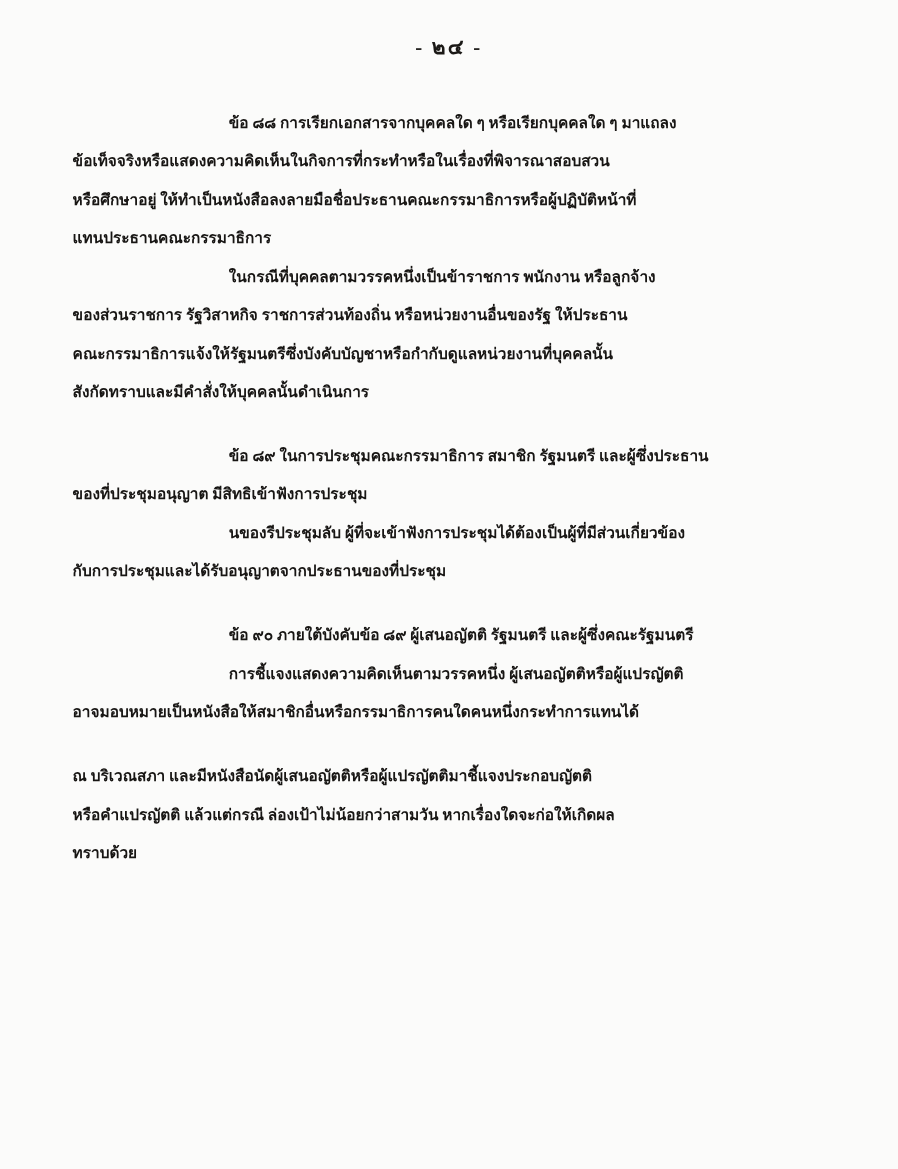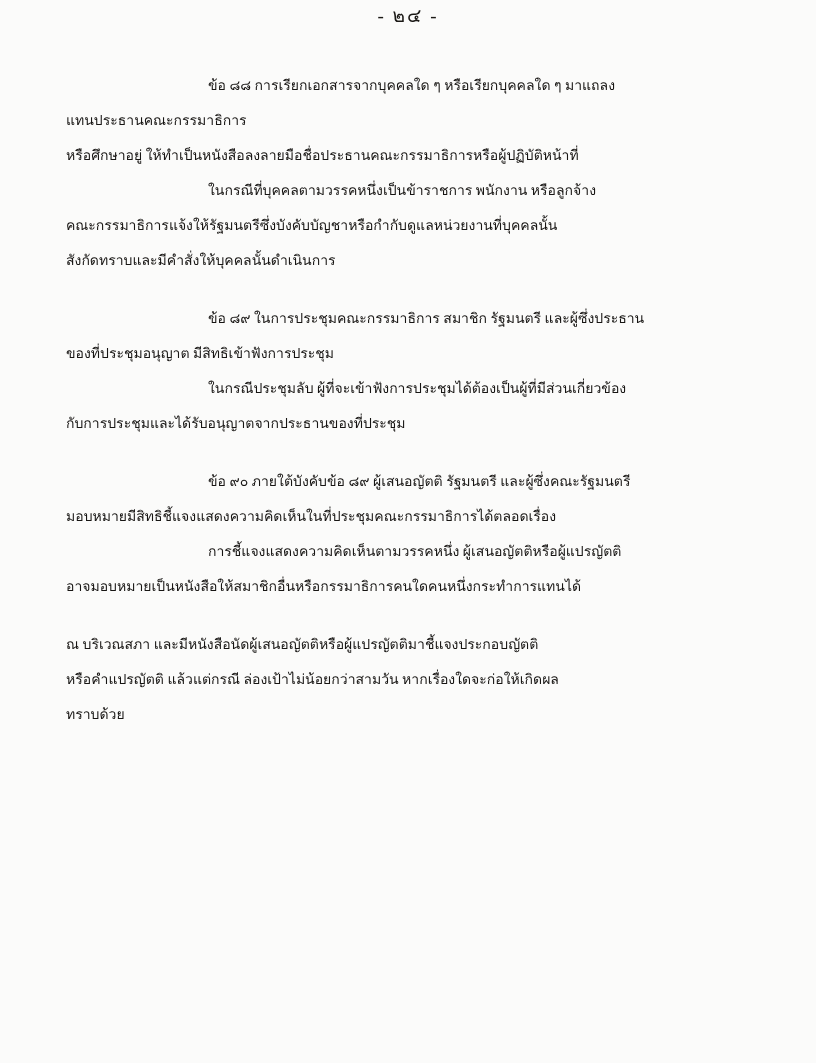--- a/index.html
+++ b/index.html
@@ -12,20 +12,22 @@
     background: #fbfbfa;
     font-family: "Liberation Serif", "DejaVu Serif", serif;
     color: #171513;
     overflow: hidden;
   }
   .page {
     position: relative;
     width: 816px;
     height: 1063px;
     box-sizing: border-box;
+    padding-top: 27px;
+    font-weight: bold;
   }
   .page-number {
     text-align: center;
     font-size: 19px;
     letter-spacing: 2px;
     color: #1b1916;
   }
   .content {
     margin: 38px 60px 0 66px;
     width: 692px;
@@ -46,37 +48,38 @@
 <body>
 
 <div class="page">
 
   <div class="page-number">- ๒๔ -</div>
 
   <div class="content">
 
     <div class="section">
       <span class="line indent">ข้อ ๘๘  การเรียกเอกสารจากบุคคลใด ๆ หรือเรียกบุคคลใด ๆ มาแถลง</span>
+      <span class="line">ข้อเท็จจริงหรือแสดงความคิดเห็นในกิจการที่กระทำหรือในเรื่องที่พิจารณาสอบสวน</span>
+      <span class="line">หรือศึกษาอยู่ ให้ทำเป็นหนังสือลงลายมือชื่อประธานคณะกรรมาธิการหรือผู้ปฏิบัติหน้าที่</span>
       <span class="line">แทนประธานคณะกรรมาธิการ</span>
-      <span class="line">หรือศึกษาอยู่ ให้ทำเป็นหนังสือลงลายมือชื่อประธานคณะกรรมาธิการหรือผู้ปฏิบัติหน้าที่</span>
       <span class="line indent">ในกรณีที่บุคคลตามวรรคหนึ่งเป็นข้าราชการ พนักงาน หรือลูกจ้าง</span>
+      <span class="line">ของส่วนราชการ รัฐวิสาหกิจ ราชการส่วนท้องถิ่น หรือหน่วยงานอื่นของรัฐ ให้ประธาน</span>
       <span class="line">คณะกรรมาธิการแจ้งให้รัฐมนตรีซึ่งบังคับบัญชาหรือกำกับดูแลหน่วยงานที่บุคคลนั้น</span>
       <span class="line">สังกัดทราบและมีคำสั่งให้บุคคลนั้นดำเนินการ</span>
     </div>
 
     <div class="section">
       <span class="line indent">ข้อ ๘๙  ในการประชุมคณะกรรมาธิการ สมาชิก รัฐมนตรี และผู้ซึ่งประธาน</span>
       <span class="line">ของที่ประชุมอนุญาต มีสิทธิเข้าฟังการประชุม</span>
-      <span class="line indent">ในกรณีประชุมลับ ผู้ที่จะเข้าฟังการประชุมได้ต้องเป็นผู้ที่มีส่วนเกี่ยวข้อง</span>
+      <span class="line indent">นของรีประชุมลับ ผู้ที่จะเข้าฟังการประชุมได้ต้องเป็นผู้ที่มีส่วนเกี่ยวข้อง</span>
       <span class="line">กับการประชุมและได้รับอนุญาตจากประธานของที่ประชุม</span>
     </div>
 
     <div class="section">
       <span class="line indent">ข้อ ๙๐  ภายใต้บังคับข้อ ๘๙ ผู้เสนอญัตติ รัฐมนตรี และผู้ซึ่งคณะรัฐมนตรี</span>
-      <span class="line">มอบหมายมีสิทธิชี้แจงแสดงความคิดเห็นในที่ประชุมคณะกรรมาธิการได้ตลอดเรื่อง</span>
       <span class="line indent">การชี้แจงแสดงความคิดเห็นตามวรรคหนึ่ง ผู้เสนอญัตติหรือผู้แปรญัตติ</span>
       <span class="line">อาจมอบหมายเป็นหนังสือให้สมาชิกอื่นหรือกรรมาธิการคนใดคนหนึ่งกระทำการแทนได้</span>
     </div>
 
     <div class="section">
       <span class="line">ณ บริเวณสภา และมีหนังสือนัดผู้เสนอญัตติหรือผู้แปรญัตติมาชี้แจงประกอบญัตติ</span>
       <span class="line">หรือคำแปรญัตติ แล้วแต่กรณี ล่องเป้าไม่น้อยกว่าสามวัน หากเรื่องใดจะก่อให้เกิดผล</span>
       <span class="line">ทราบด้วย</span>
     </div>
 

